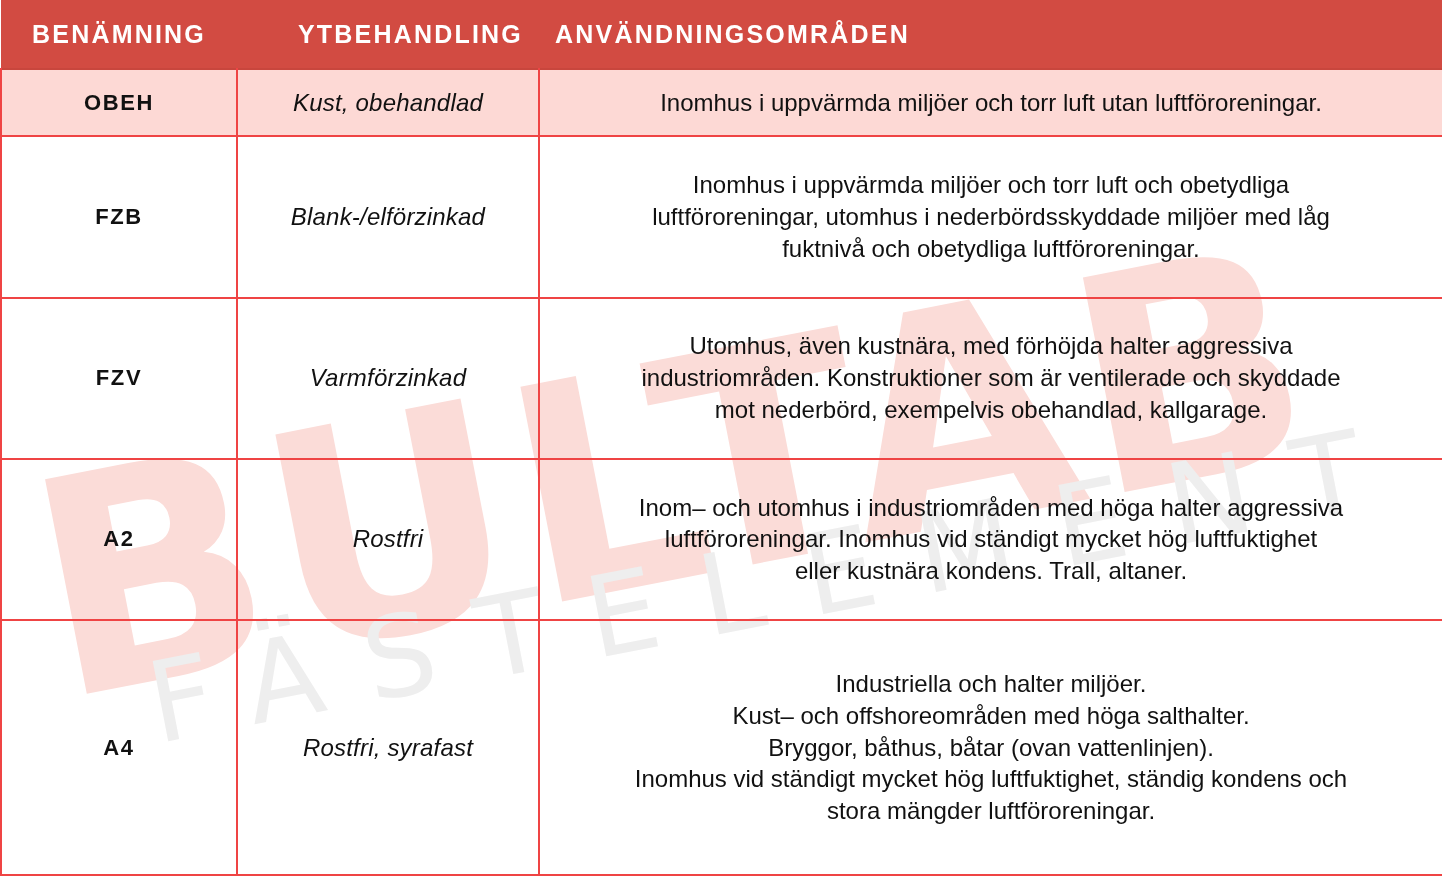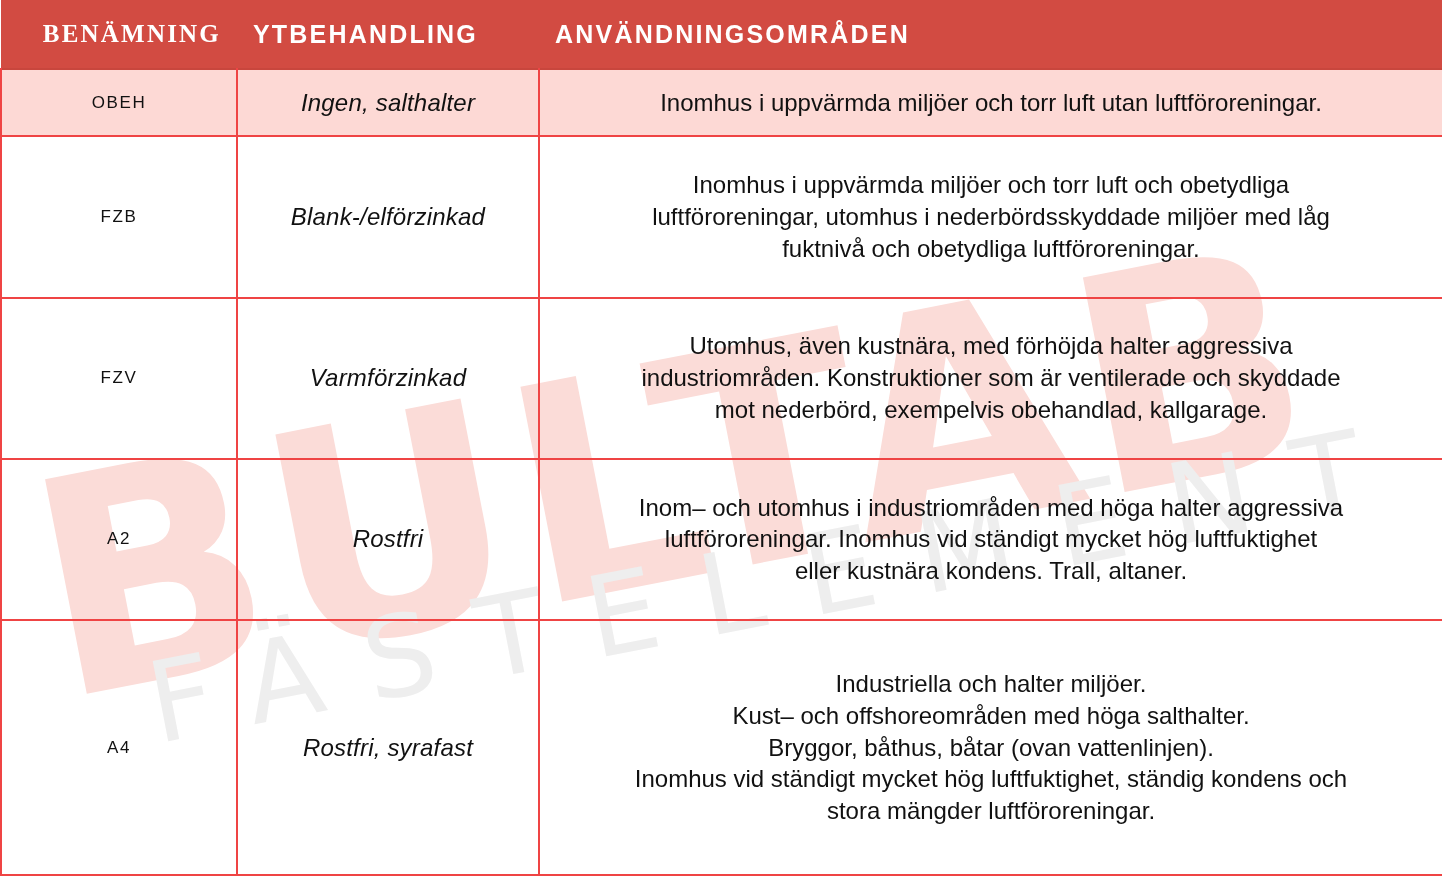--- a/index.html
+++ b/index.html
@@ -75,42 +75,42 @@
     background: #d24b42;
     color: #ffffff;
     height: 68px;
     padding: 0 16px;
     font-size: 25px;
     font-weight: 700;
     letter-spacing: 2.2px;
     border: none;
     vertical-align: middle;
   }
-  th.h-code  { text-align: right; font-family: Liberation Serif, serif; }
-  th.h-treat { text-align: left; }
+  th.h-code  { text-align: center; }
+  th.h-treat { text-align: right; }
   th.h-use   { text-align: left; }
 
   tbody td {
     border: 2px solid #ef4444;
     background: transparent;
     vertical-align: middle;
     text-align: center;
     color: #111111;
     padding: 6px 10px;
   }
   tbody tr.highlight td {
     background: #fdd9d5;
   }
   tbody tr:first-child td {
     border-top: 2px solid #c8463d;
   }
 
   td.code {
-    font-size: 17px;
-    font-weight: 400;
+    font-size: 22px;
+    font-weight: 700;
     letter-spacing: 1.6px;
   }
   td.treat {
     font-size: 24px;
     font-style: italic;
     letter-spacing: 0.2px;
   }
   td.use {
     font-size: 24px;
     line-height: 1.33;
@@ -139,21 +139,21 @@
     <thead>
       <tr>
         <th class="h-code">BENÄMNING</th>
         <th class="h-treat">YTBEHANDLING</th>
         <th class="h-use">ANVÄNDNINGSOMRÅDEN</th>
       </tr>
     </thead>
     <tbody id="tbody">
         <tr class="highlight">
           <td class="code">OBEH</td>
-          <td class="treat">Ingen, salthalter</td>
+          <td class="treat">Kust, obehandlad</td>
           <td class="use">
             <span class="line">Inomhus i uppvärmda miljöer och torr luft utan luftföroreningar.</span>
           </td>
         </tr>
         <tr>
           <td class="code">FZB</td>
           <td class="treat">Blank-/elförzinkad</td>
           <td class="use">
             <span class="line">Inomhus i uppvärmda miljöer och torr luft och obetydliga</span>
             <span class="line">luftföroreningar, utomhus i nederbördsskyddade miljöer med låg</span>

